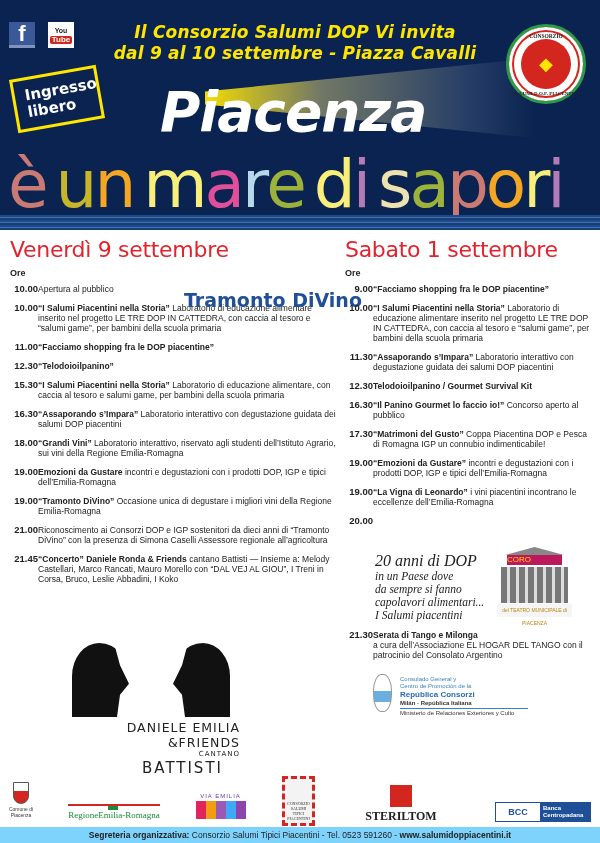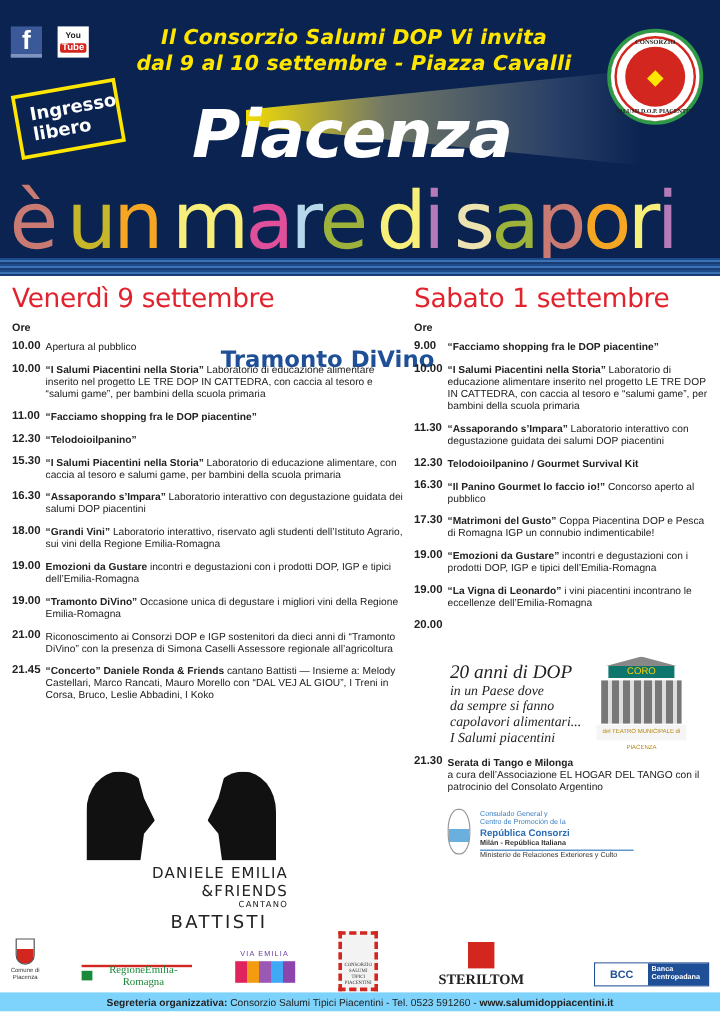--- a/index.html
+++ b/index.html
@@ -24,58 +24,58 @@
   .slogan span { display:inline-block; }
   .waves { position:absolute; left:0; top:215px; width:600px; height:15px; background:repeating-linear-gradient(180deg, #1e4a8a 0 2px, #3a74b6 2px 3px, #1b3d76 3px 5px); }
 
   
   .col { position:absolute; top:236px; }
   .col.left { left:10px; width:330px; }
   .col.right { left:345px; width:250px; }
   .day-title { color:#e1232d; font-size:22px; line-height:28px; font-family:"DejaVu Sans", sans-serif; letter-spacing:-0.3px; }
   .ore { font-weight:bold; font-size:9px; margin:4px 0 6px 0; }
   .ev { display:flex; font-size:8.5px; line-height:10px; margin-bottom:9px; font-family:"Liberation Sans", sans-serif; }
-  .ev .t { width:28px; flex:none; font-weight:bold; font-size:9.5px; }
+  .ev .t { width:28px; flex:none; font-weight:bold; font-size:9.5px;text-align:right; }
   .ev .b { flex:1; }
   .ev .h { font-weight:bold; }
   .tramonto-logo { position:absolute; left:184px; top:289px; color:#1f4f96; font-weight:bold; font-size:19px; font-family:"DejaVu Sans", sans-serif; }
 
   .silhouettes { position:absolute; left:70px; top:643px; width:175px; height:74px; }
   .head { position:absolute; bottom:0; width:60px; height:74px; background:#111; }
   .head.l { left:2px; border-radius:45% 55% 10% 0; clip-path:polygon(0 0, 70% 0, 80% 30%, 95% 55%, 80% 70%, 75% 100%, 0 100%); }
   .head.r { left:100px; border-radius:55% 45% 0 10%; clip-path:polygon(30% 0, 100% 0, 100% 100%, 25% 100%, 20% 70%, 5% 55%, 20% 30%); }
   .battisti { position:absolute; left:85px; top:720px; width:155px; text-align:right; font-family:"DejaVu Sans", sans-serif; color:#222; letter-spacing:1px; }
   .battisti .n1 { font-size:12.5px; line-height:15px; }
   .battisti .n2 { font-size:12.5px; line-height:15px; }
   .battisti .n3 { font-size:7px; line-height:9px; }
   .battisti .n4 { font-size:15px; line-height:18px; text-align:center; padding-left:40px; letter-spacing:2px; }
 
   .dop-quote { position:absolute; left:375px; top:552px; font-family:"Liberation Serif", serif; font-style:italic; color:#222; }
   .dop-quote .q1 { font-size:16px; line-height:18px; }
   .dop-quote .q2 { font-size:11.5px; line-height:13px; }
   .coro { position:absolute; left:497px; top:547px; width:75px; height:70px; }
   .coro .roof { position:absolute; left:8px; top:0; width:59px; height:8px; background:#888; clip-path:polygon(50% 0, 100% 100%, 0 100%); }
-  .coro .sign { position:absolute; left:10px; top:8px; width:55px; height:10px; background:#0f766e; color:#ffd200; font-size:8px; text-align:center; line-height:10px; }
+  .coro .sign { position:absolute; left:10px; top:8px; width:55px; height:10px; background:#be185d; color:#ffd200; font-size:8px; line-height:10px; }
   .coro .cols { position:absolute; left:4px; top:20px; width:67px; height:36px; background:repeating-linear-gradient(90deg, #777 0 6px, #ddd 6px 9px); }
   .coro .base { position:absolute; left:0; top:57px; width:75px; height:13px; font-size:5px; color:#b8860b; text-align:center; line-height:13px; background:#f5f5f5; }
 
   .arg { position:absolute; left:373px; top:674px; width:160px; height:44px; }
   .arg .shield { position:absolute; left:0; top:0; width:19px; height:38px; border-radius:45%; background:linear-gradient(180deg, #fff 0 45%, #6ab0de 45% 75%, #fff 75%); border:1px solid #999; }
   .arg .l1 { position:absolute; left:27px; top:2px; font-size:6px; color:#3a7fc1; line-height:7px; }
   .arg .l2 { position:absolute; left:27px; top:16px; font-size:8px; font-weight:bold; color:#2a6db5; }
   .arg .l3 { position:absolute; left:27px; top:26px; font-size:6px; font-weight:bold; color:#333; }
   .arg .line { position:absolute; left:27px; top:34px; width:128px; height:1px; background:#3a7fc1; }
   .arg .l4 { position:absolute; left:27px; top:36px; font-size:6px; color:#333; }
 
   
   .sponsors { position:absolute; left:0; top:776px; width:600px; height:48px; }
   .sp { position:absolute; display:flex; flex-direction:column; align-items:center; justify-content:center; font-size:5px; color:#333; text-align:center; }
   .sp-comune { left:6px; top:4px; width:30px; height:40px; }
   .sp-comune .crest { width:16px; height:22px; background:linear-gradient(180deg,#fff 0 40%, #d2261e 40%); border:1px solid #555; border-radius:0 0 8px 8px; margin-bottom:2px; }
-  .sp-regione { left:68px; top:28px; width:92px; height:16px; font-family:"Liberation Serif", serif; font-size:9px; color:#1a8a3a; border-top:2px solid #d2261e; flex-direction:row;text-align:center; }
+  .sp-regione { left:68px; top:28px; width:92px; height:16px; font-family:"Liberation Serif", serif; font-size:9px; color:#1a8a3a; border-top:2px solid #d2261e; flex-direction:column;text-align:center; }
   .sp-regione .flag { width:10px; height:8px; background:#1a8a3a; margin-right:2px; }
   .sp-via { left:193px; top:16px; width:55px; height:28px; font-size:6px; color:#6a3aa0; letter-spacing:1px; }
   .sp-via .blocks { width:50px; height:18px; background:linear-gradient(90deg,#e0245e 0 20%, #f39c12 20% 40%, #9b59b6 40% 60%, #3fa9f5 60% 80%, #8e44ad 80%); margin-top:2px; }
   .sp-cons { left:282px; top:0; width:33px; height:50px; border:3px dashed #d2261e; background:#f3f3f3; font-size:4px; font-family:"Liberation Serif", serif; justify-content:flex-end; padding-bottom:2px; }
   .sp-steril { left:368px; top:8px; width:66px; height:40px; font-family:"Liberation Serif", serif; font-weight:bold; font-size:12px; color:#222; }
   .sp-steril .mark { width:22px; height:22px; background:#d2261e; margin-bottom:2px; }
   .sp-bcc { left:495px; top:26px; width:96px; height:20px; border:1px solid #1f4f96; flex-direction:row; justify-content:flex-start; }
   .sp-bcc .bcc { width:44px; height:100%; background:#fff; color:#1f4f96; font-weight:bold; font-size:9px; display:flex; align-items:center; justify-content:center; }
   .sp-bcc .banca { flex:1; height:100%; background:#1f4f96; color:#fff; font-size:6px; font-weight:bold; display:flex; align-items:center; padding-left:3px; line-height:7px; text-align:left; }
 

